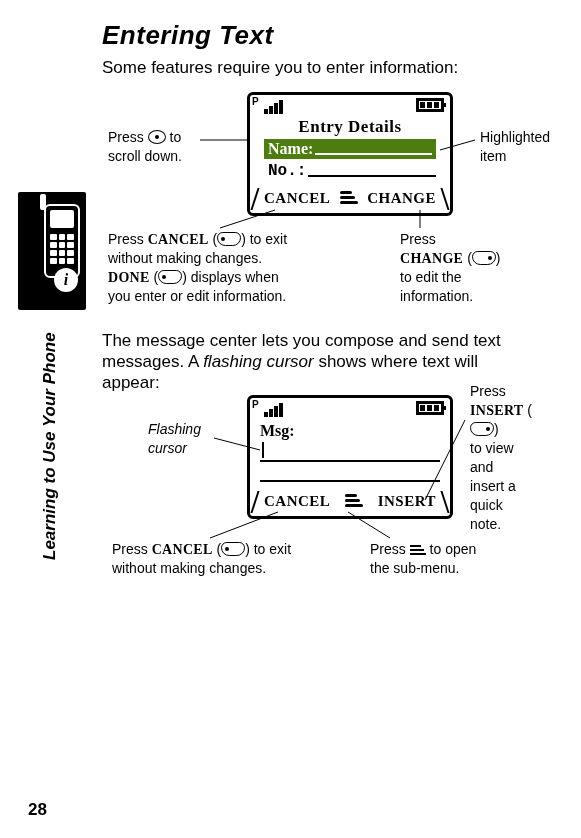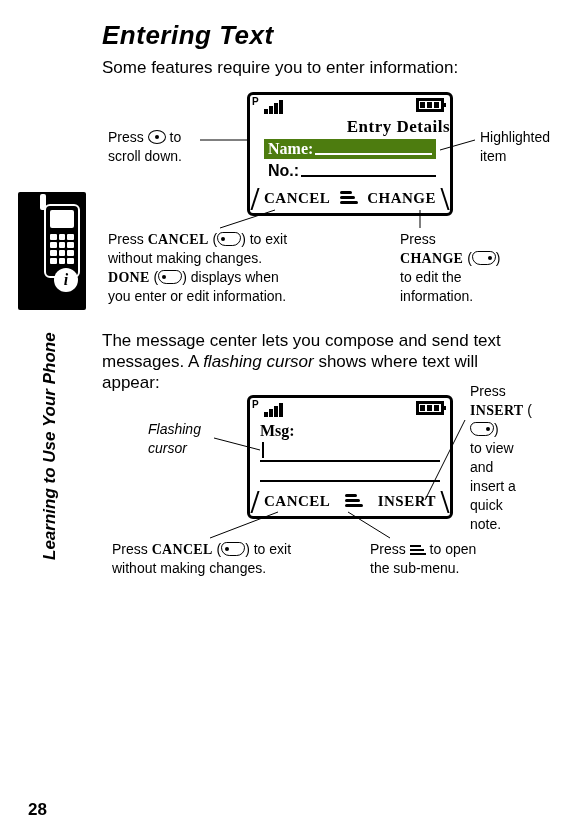--- a/index.html
+++ b/index.html
@@ -14,25 +14,25 @@
   .sigbars span{position:absolute;bottom:0;width:4px;background:#000}
   .sigbars .b1{left:8px;height:5px}
   .sigbars .b2{left:13px;height:8px}
   .sigbars .b3{left:18px;height:11px}
   .sigbars .b4{left:23px;height:14px}
   .sigp{position:absolute;left:2px;top:1px;font-size:10px;font-weight:700}
   .battery{position:absolute;right:6px;top:3px;width:28px;height:14px;border:3px solid #000;box-sizing:border-box}
   .battery:before{content:"";position:absolute;right:-5px;top:2px;width:3px;height:4px;background:#000}
   .battery .cell{position:absolute;top:1px;width:5px;height:6px;background:#000}
   .battery .c1{left:1px}.battery .c2{left:8px}.battery .c3{left:15px}
-  .scr-title{position:absolute;top:22px;left:0;right:0;text-align:right;font-family:Georgia,serif;font-weight:700;font-size:17px;letter-spacing:.5px}
+  .scr-title{position:absolute;top:22px;left:0;right:0;text-align:center;font-family:Georgia,serif;font-weight:700;font-size:17px;letter-spacing:.5px}
   .rowName{position:absolute;top:44px;left:14px;right:14px;height:20px;background:#4d7c0f;color:#fff;font-family:Georgia,serif;font-weight:700;font-size:16px;line-height:20px;padding-left:4px;box-sizing:border-box;display:flex}
   .rowName .lbl{flex:none}
   .rowName .line{flex:auto;border-bottom:2px solid #fff;margin:0 4px 4px 2px}
-  .rowNo{position:absolute;top:66px;left:14px;right:10px;height:20px;font-family:Liberation Sans, sans-serif;font-weight:700;font-size:16px;line-height:20px;padding-left:4px;display:flex}
+  .rowNo{position:absolute;top:66px;left:14px;right:10px;height:20px;font-family:Liberation Mono, monospace;font-weight:700;font-size:16px;line-height:20px;padding-left:4px;display:flex}
   .rowNo .lbl{flex:none}
   .rowNo .line{flex:auto;border-bottom:2px solid #000;margin:0 4px 4px 2px}
   .softkeys{position:absolute;left:6px;right:6px;bottom:4px;height:22px;display:flex;align-items:center;justify-content:space-between}
   .sk{font-family:Georgia,serif;font-weight:700;font-size:15px;letter-spacing:.5px;position:relative;padding:0 8px}
   .sk.left:before,.sk.right:after{content:"";position:absolute;top:-2px;width:2px;height:22px;background:#000;transform:skewX(18deg)}
   .sk.left:before{left:-2px;transform:skewX(-18deg)}
   .sk.right:after{right:-2px}
   .menu-icon{width:18px;height:14px;position:relative}
   .menu-icon span{position:absolute;left:0;right:0;height:3px;background:#000;border-radius:2px}
   .menu-icon .m1{top:0;right:6px}

